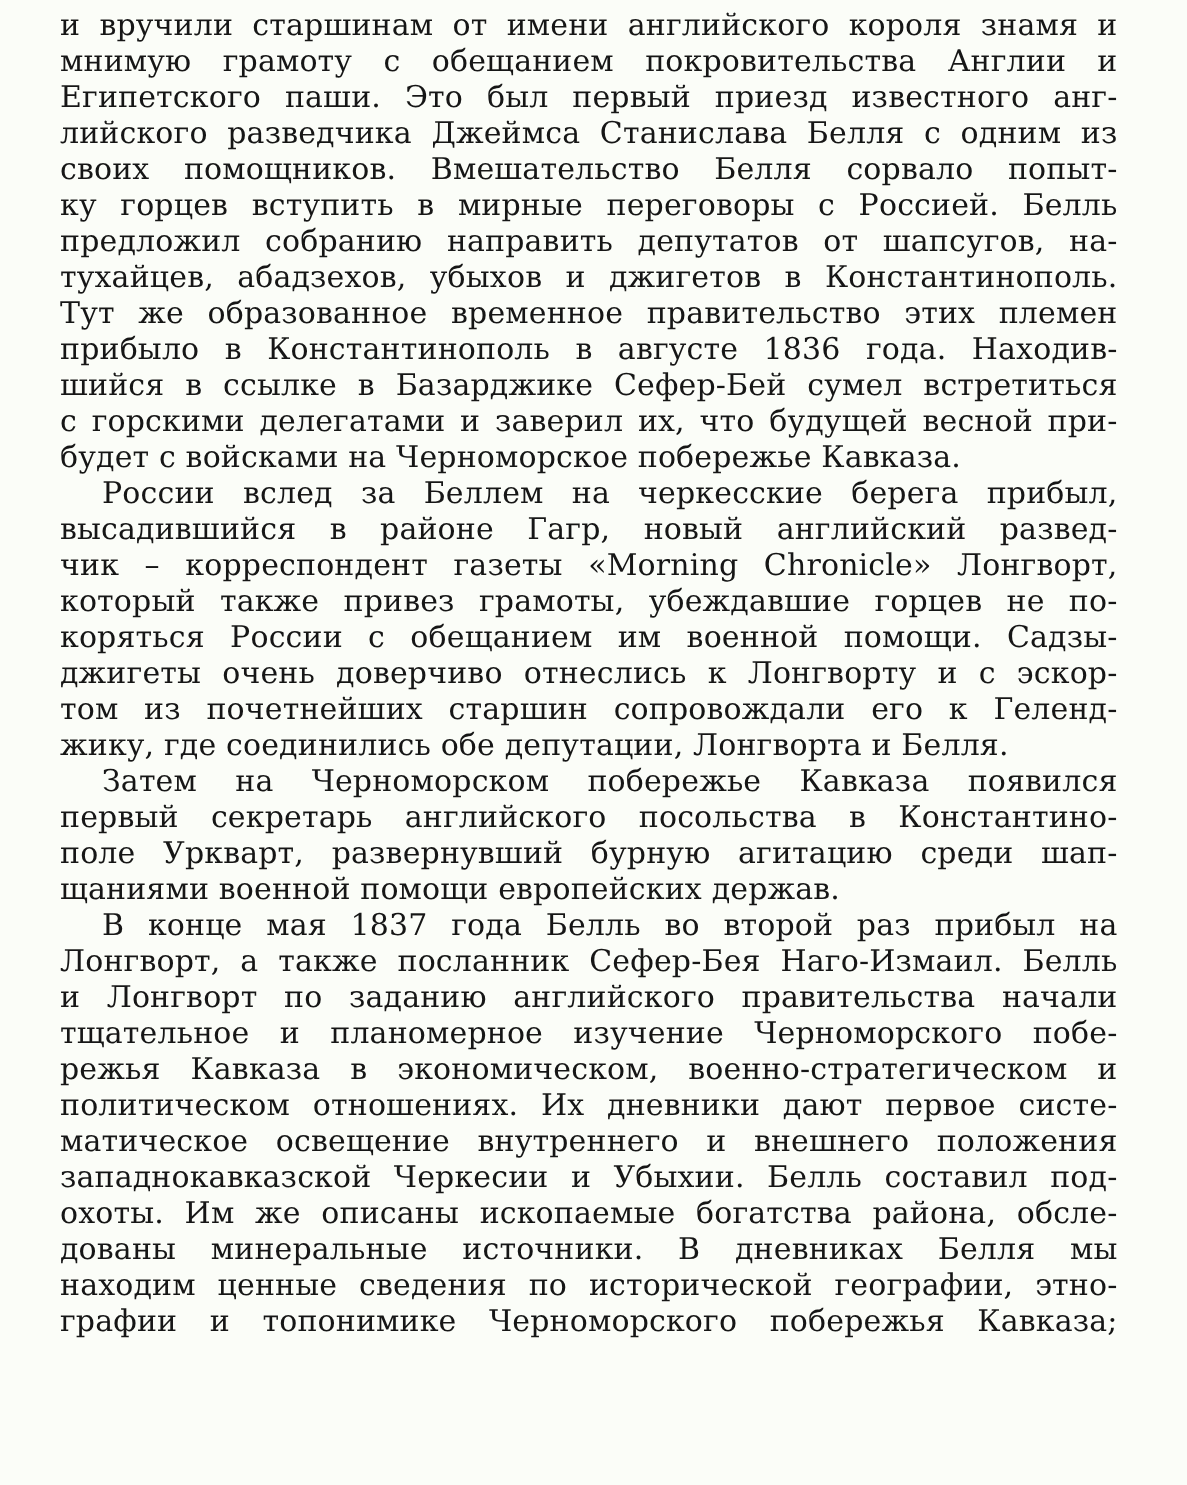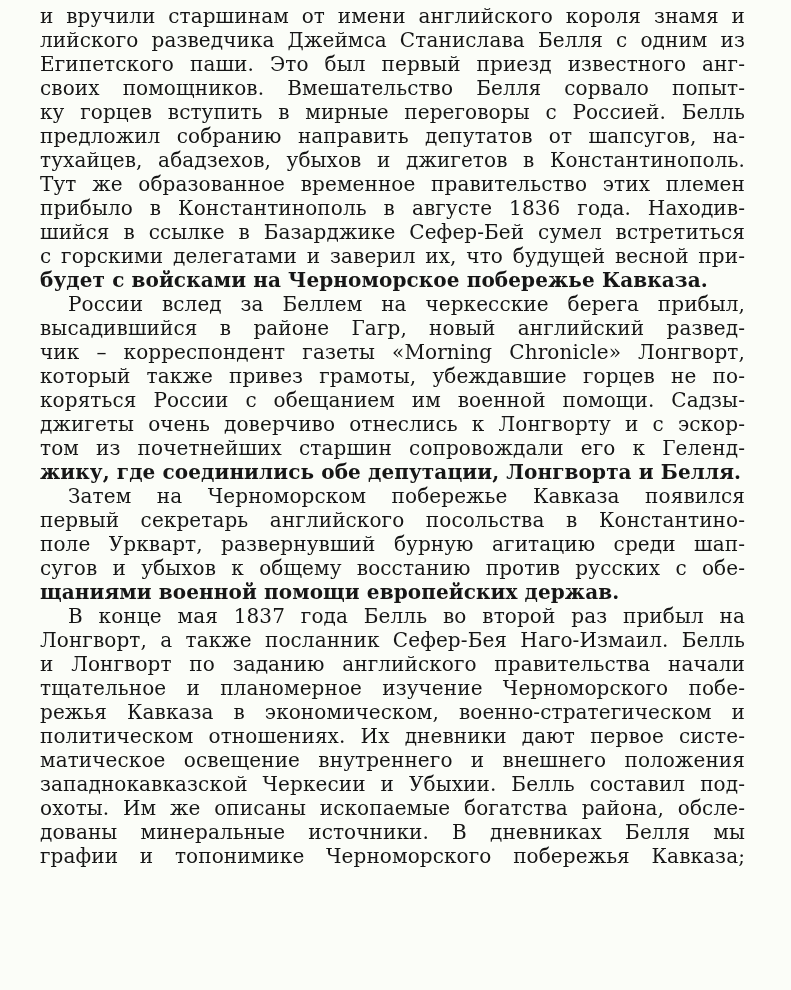--- a/index.html
+++ b/index.html
@@ -29,35 +29,35 @@
       line-height: 24px;
       height: 24px;
       overflow: hidden;
       text-align: justify;
       text-align-last: justify;
       white-space: normal;
       letter-spacing: 0.1px;
     }
     .line.para-end {
       text-align-last: left;
-      font-weight: bold;
     }
     .line.para-first {
       text-indent: 28px;
     }
   </style>
 </head>
 <body>
 
 <div class="book-page" style="background: rgb(251, 253, 248); color: rgb(22, 22, 22);">
   <div>
       <div class="paragraph">
         <div class="line">и вручили старшинам от имени английского короля знамя и</div>
+        <div class="line">мнимую грамоту с обещанием покровительства Англии и</div>
+        <div class="line">Египетского паши. Это был первый приезд известного анг-</div>
         <div class="line">лийского разведчика Джеймса Станислава Белля с одним из</div>
-        <div class="line">Египетского паши. Это был первый приезд известного анг-</div>
         <div class="line">своих помощников. Вмешательство Белля сорвало попыт-</div>
         <div class="line">ку горцев вступить в мирные переговоры с Россией. Белль</div>
         <div class="line">предложил собранию направить депутатов от шапсугов, на-</div>
         <div class="line">тухайцев, абадзехов, убыхов и джигетов в Константинополь.</div>
         <div class="line">Тут же образованное временное правительство этих племен</div>
         <div class="line">прибыло в Константинополь в августе 1836 года. Находив-</div>
         <div class="line">шийся в ссылке в Базарджике Сефер-Бей сумел встретиться</div>
         <div class="line">с горскими делегатами и заверил их, что будущей весной при-</div>
         <div class="line para-end">будет с войсками на Черноморское побережье Кавказа.</div>
       </div>
@@ -68,30 +68,30 @@
         <div class="line">который также привез грамоты, убеждавшие горцев не по-</div>
         <div class="line">коряться России с обещанием им военной помощи. Садзы-</div>
         <div class="line">джигеты очень доверчиво отнеслись к Лонгворту и с эскор-</div>
         <div class="line">том из почетнейших старшин сопровождали его к Геленд-</div>
         <div class="line para-end">жику, где соединились обе депутации, Лонгворта и Белля.</div>
       </div>
       <div class="paragraph">
         <div class="line para-first">Затем на Черноморском побережье Кавказа появился</div>
         <div class="line">первый секретарь английского посольства в Константино-</div>
         <div class="line">поле Уркварт, развернувший бурную агитацию среди шап-</div>
-        <div class="line">сугов и убыхов к общему восстанию против русских с обе-</div>
         <div class="line para-end">щаниями военной помощи европейских держав.</div>
       </div>
       <div class="paragraph">
         <div class="line para-first">В конце мая 1837 года Белль во второй раз прибыл на</div>
         <div class="line">Лонгворт, а также посланник Сефер-Бея Наго-Измаил. Белль</div>
         <div class="line">и Лонгворт по заданию английского правительства начали</div>
         <div class="line">тщательное и планомерное изучение Черноморского побе-</div>
         <div class="line">режья Кавказа в экономическом, военно-стратегическом и</div>
         <div class="line">политическом отношениях. Их дневники дают первое систе-</div>
         <div class="line">матическое освещение внутреннего и внешнего положения</div>
         <div class="line">западнокавказской Черкесии и Убыхии. Белль составил под-</div>
         <div class="line">охоты. Им же описаны ископаемые богатства района, обсле-</div>
         <div class="line">дованы минеральные источники. В дневниках Белля мы</div>
+        <div class="line">находим ценные сведения по исторической географии, этно-</div>
         <div class="line">графии и топонимике Черноморского побережья Кавказа;</div>
       </div>
     </div>
 </div>
 
 </body></html>

